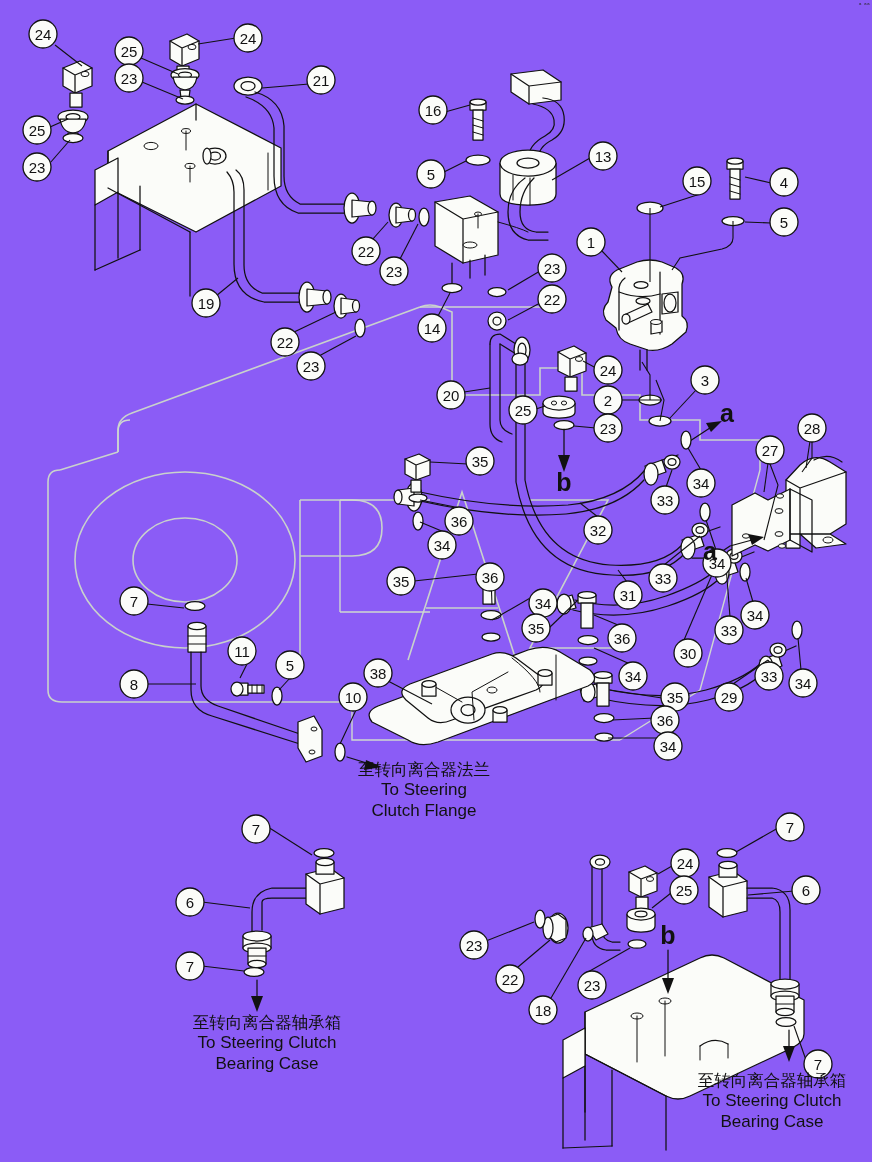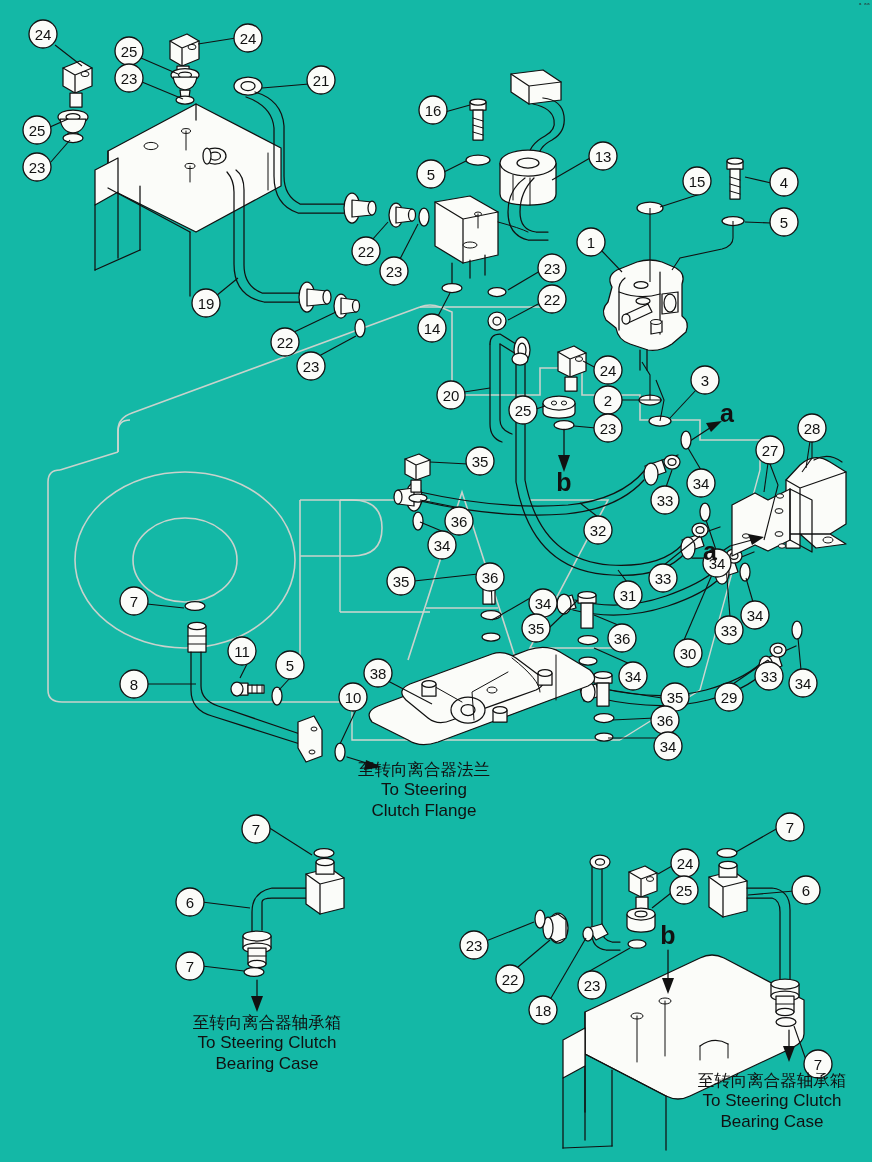--- a/index.html
+++ b/index.html
@@ -5,21 +5,21 @@
 <style>
   html,body{margin:0;padding:0;}
   body{
     background:#ffffff;
     font-family:"Liberation Sans", sans-serif;
   }
   #sheet{
     position:relative;
     width:872px;
     height:1162px;
-    background:#14b8a6;
+    background:#8b5cf6;
     overflow:hidden;
   }
   
   #paper-texture{
     position:absolute;inset:0;
     background-image:
       radial-gradient(circle, rgba(120,150,170,.10) 0.6px, transparent 0.7px);
     background-size:4px 4px;
     pointer-events:none;
   }

